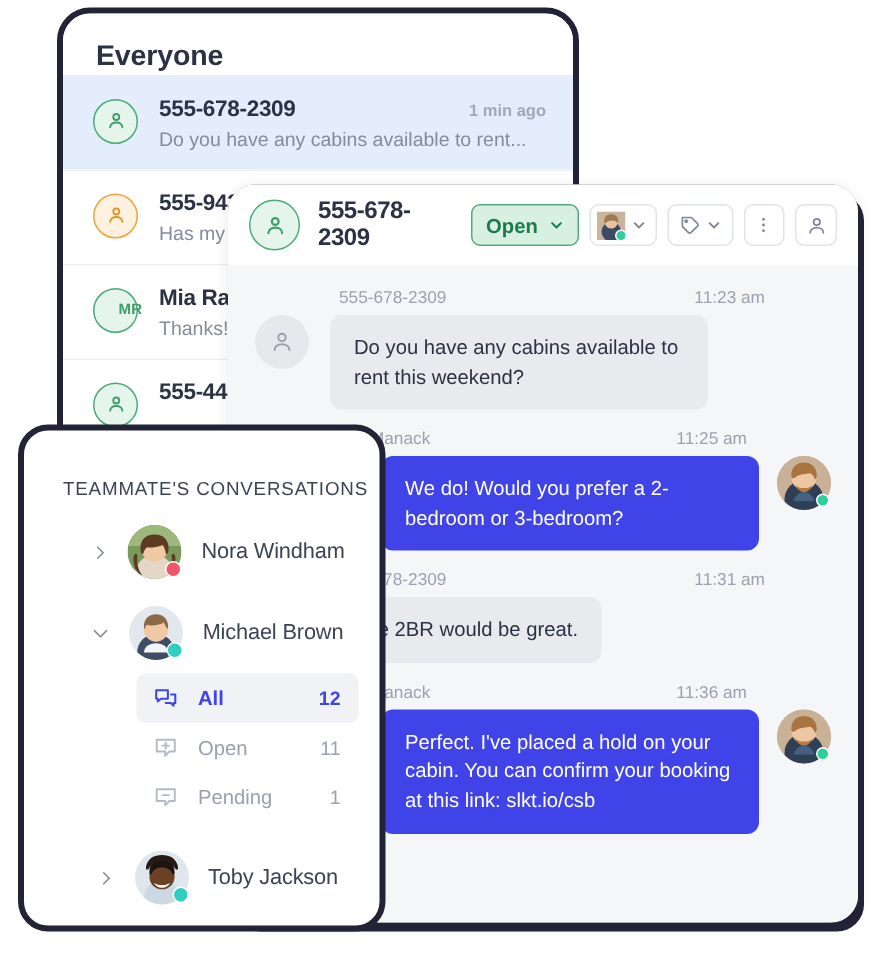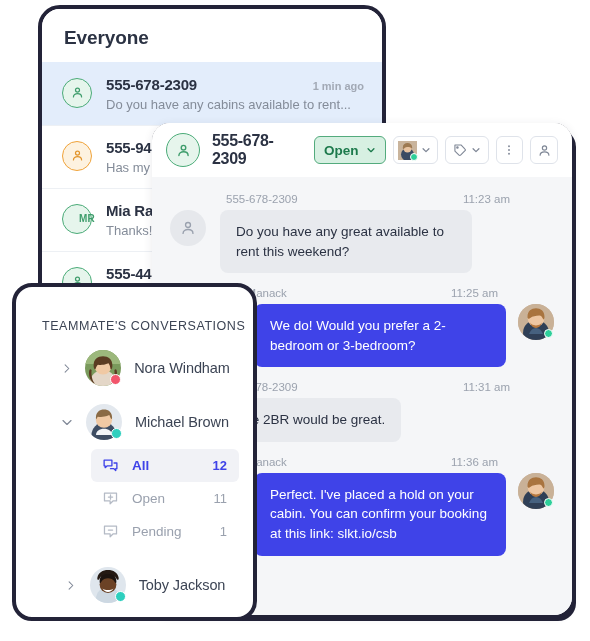--- a/index.html
+++ b/index.html
@@ -32,21 +32,21 @@
 
   
   #list-card {
     left: 38px;
     top: 5px;
     width: 348px;
     height: 300px;
     z-index: 1;
   }
   .list-header {
-    padding: 18px 22px 12px 22px;
+    padding: 18px 22px 0 22px;
     background: #ffffff;
   }
   .list-title {
     font-size: 19px;
     font-weight: bold;
     color: #2b3243;
     letter-spacing: -0.1px;
     line-height: 1.2;
   }
   .list-sub {
@@ -505,21 +505,21 @@
           <span>555-678-2309</span>
           <span>11:23 am</span>
         </div>
         <div class="msg-line">
           <div class="bubble-av">
             <svg width="18" height="18" viewBox="0 0 24 24" fill="none" stroke="currentColor" stroke-width="1.8" stroke-linecap="round">
               <circle cx="12" cy="8" r="3.3"></circle>
                 <path d="M5.4 19.2c0-3.3 3-5.2 6.6-5.2s6.6 1.9 6.6 5.2"></path>
             </svg>
           </div>
-          <div class="bubble in">Do you have any great available to rent this weekend?</div>
+          <div class="bubble in">Do you have any cabins available to rent this weekend?</div>
         </div>
       </div>
 
       <div class="msg-group">
         <div class="msg-meta out">
           <span>Dylan Manack</span>
           <span>11:25 am</span>
         </div>
         <div class="msg-line out">
           <div class="bubble out">We do! Would you prefer a 2-bedroom or 3-bedroom?</div>

